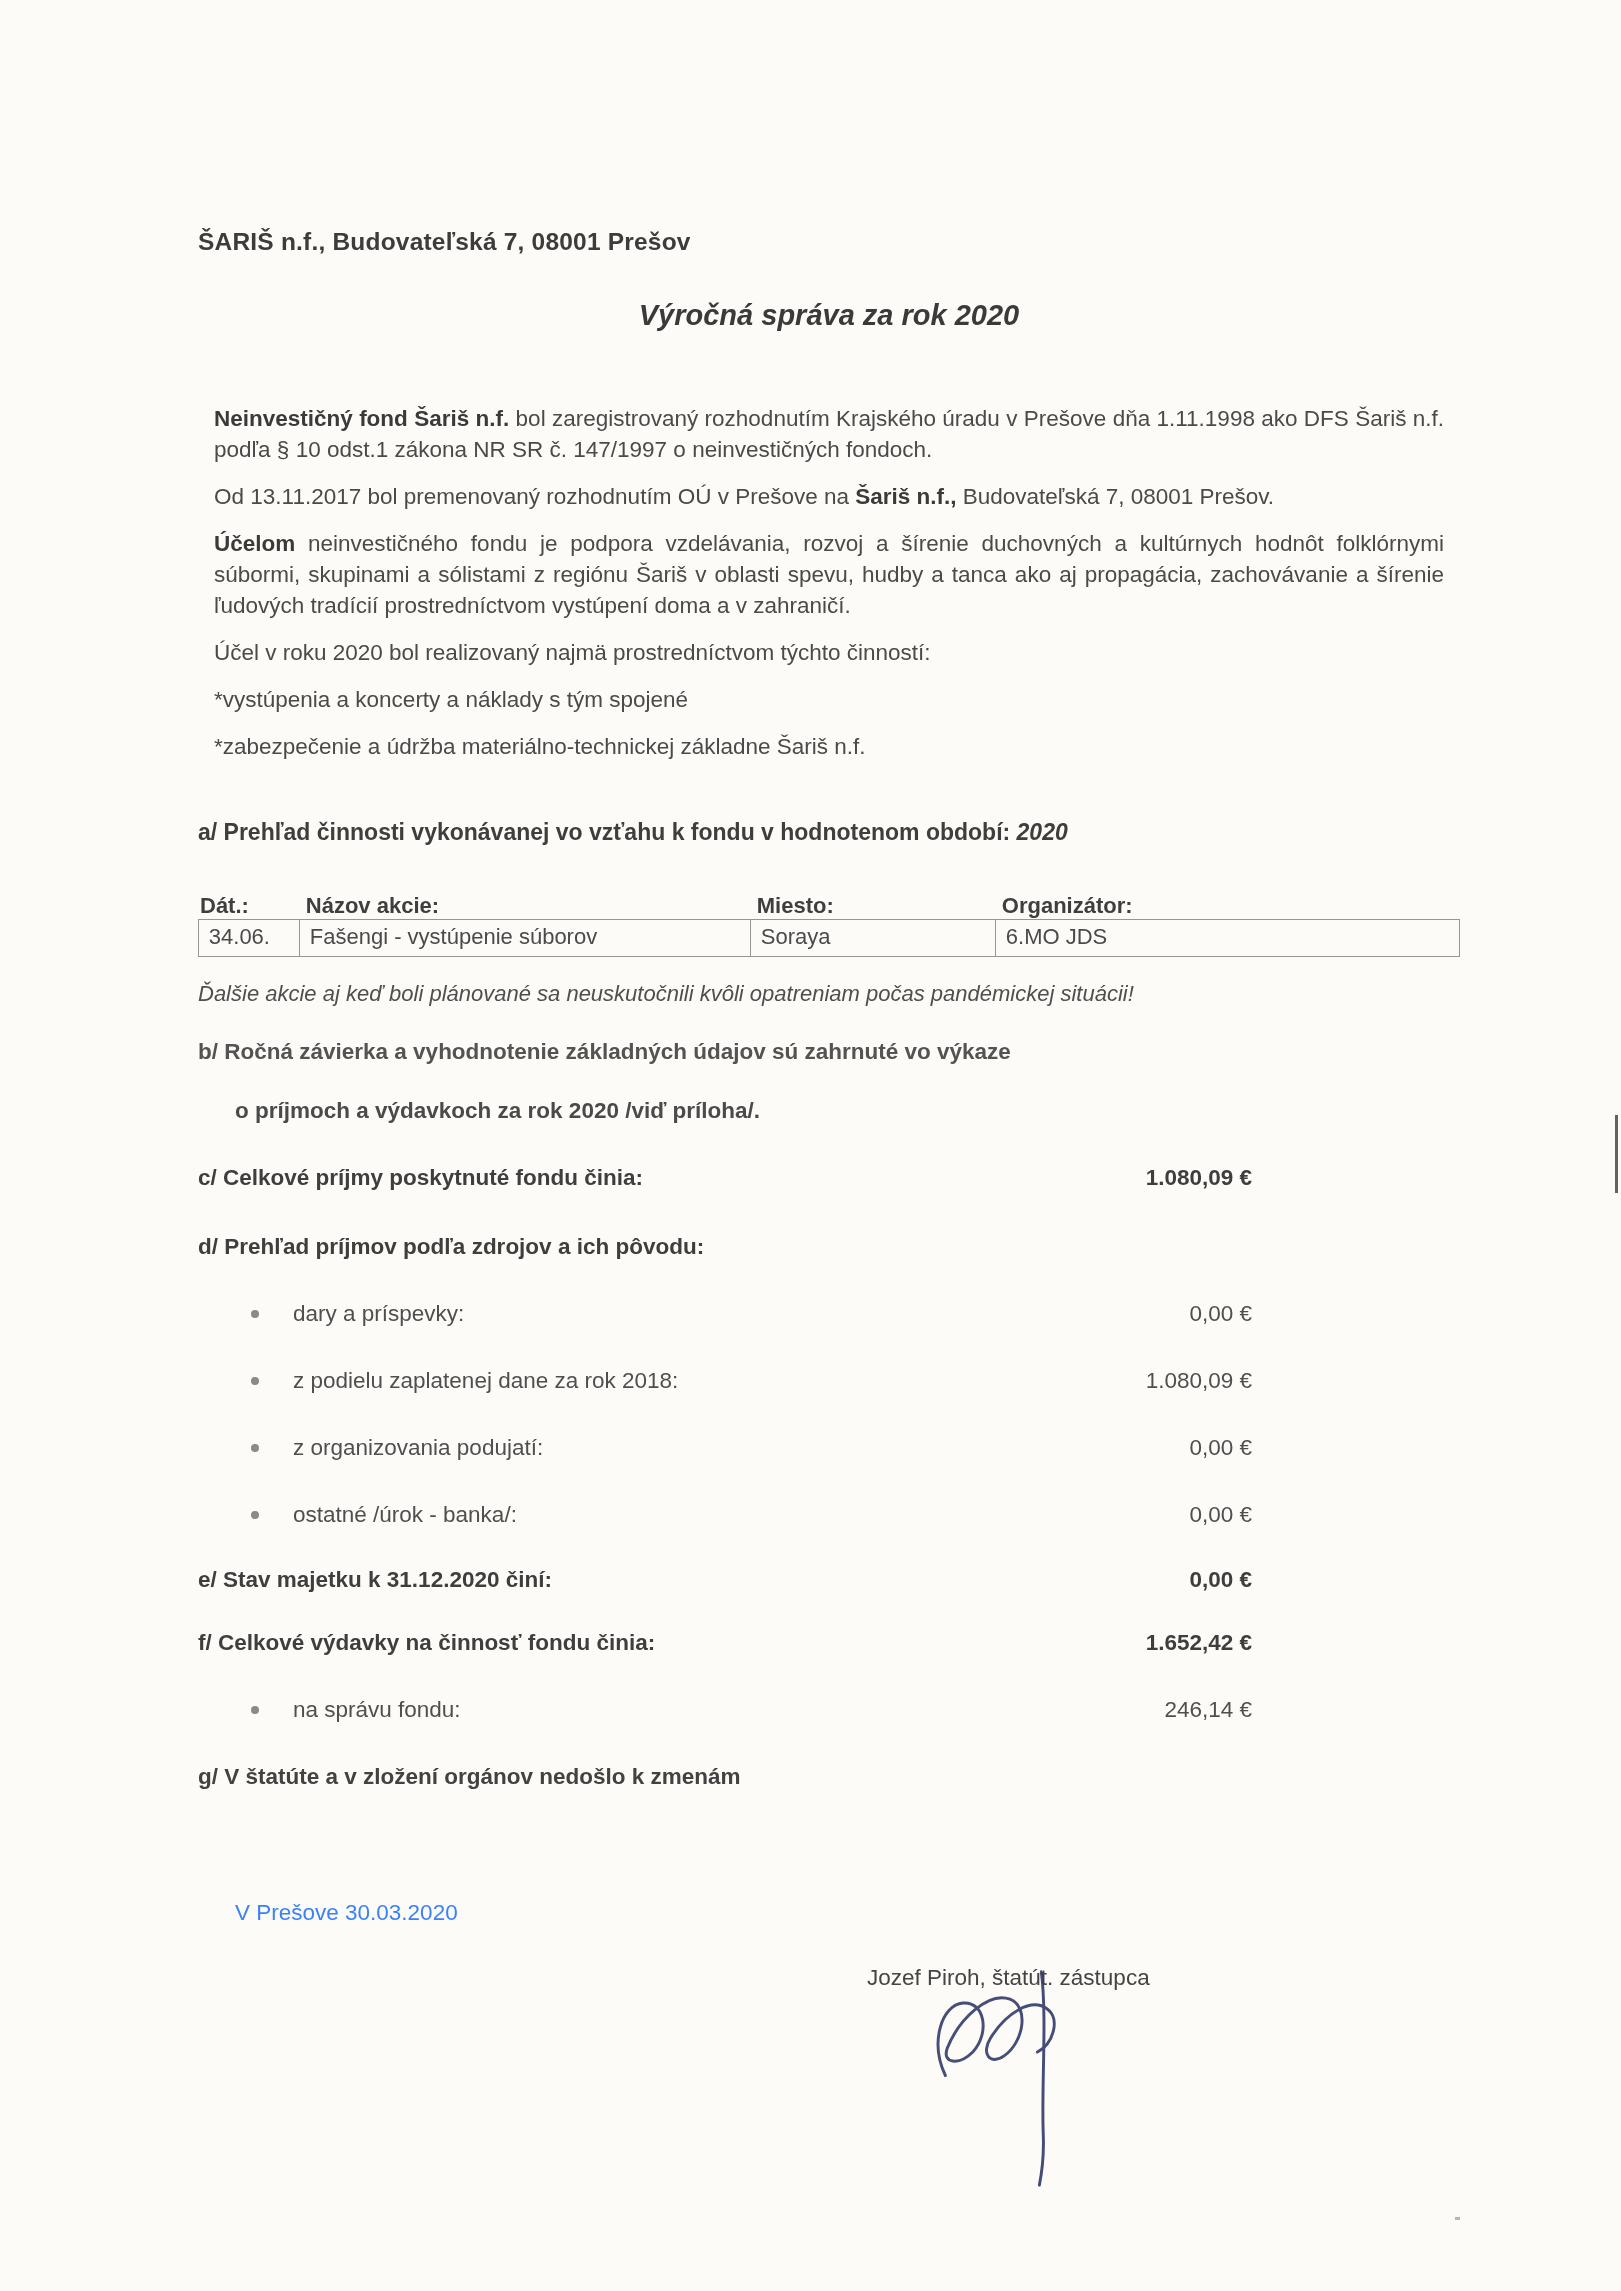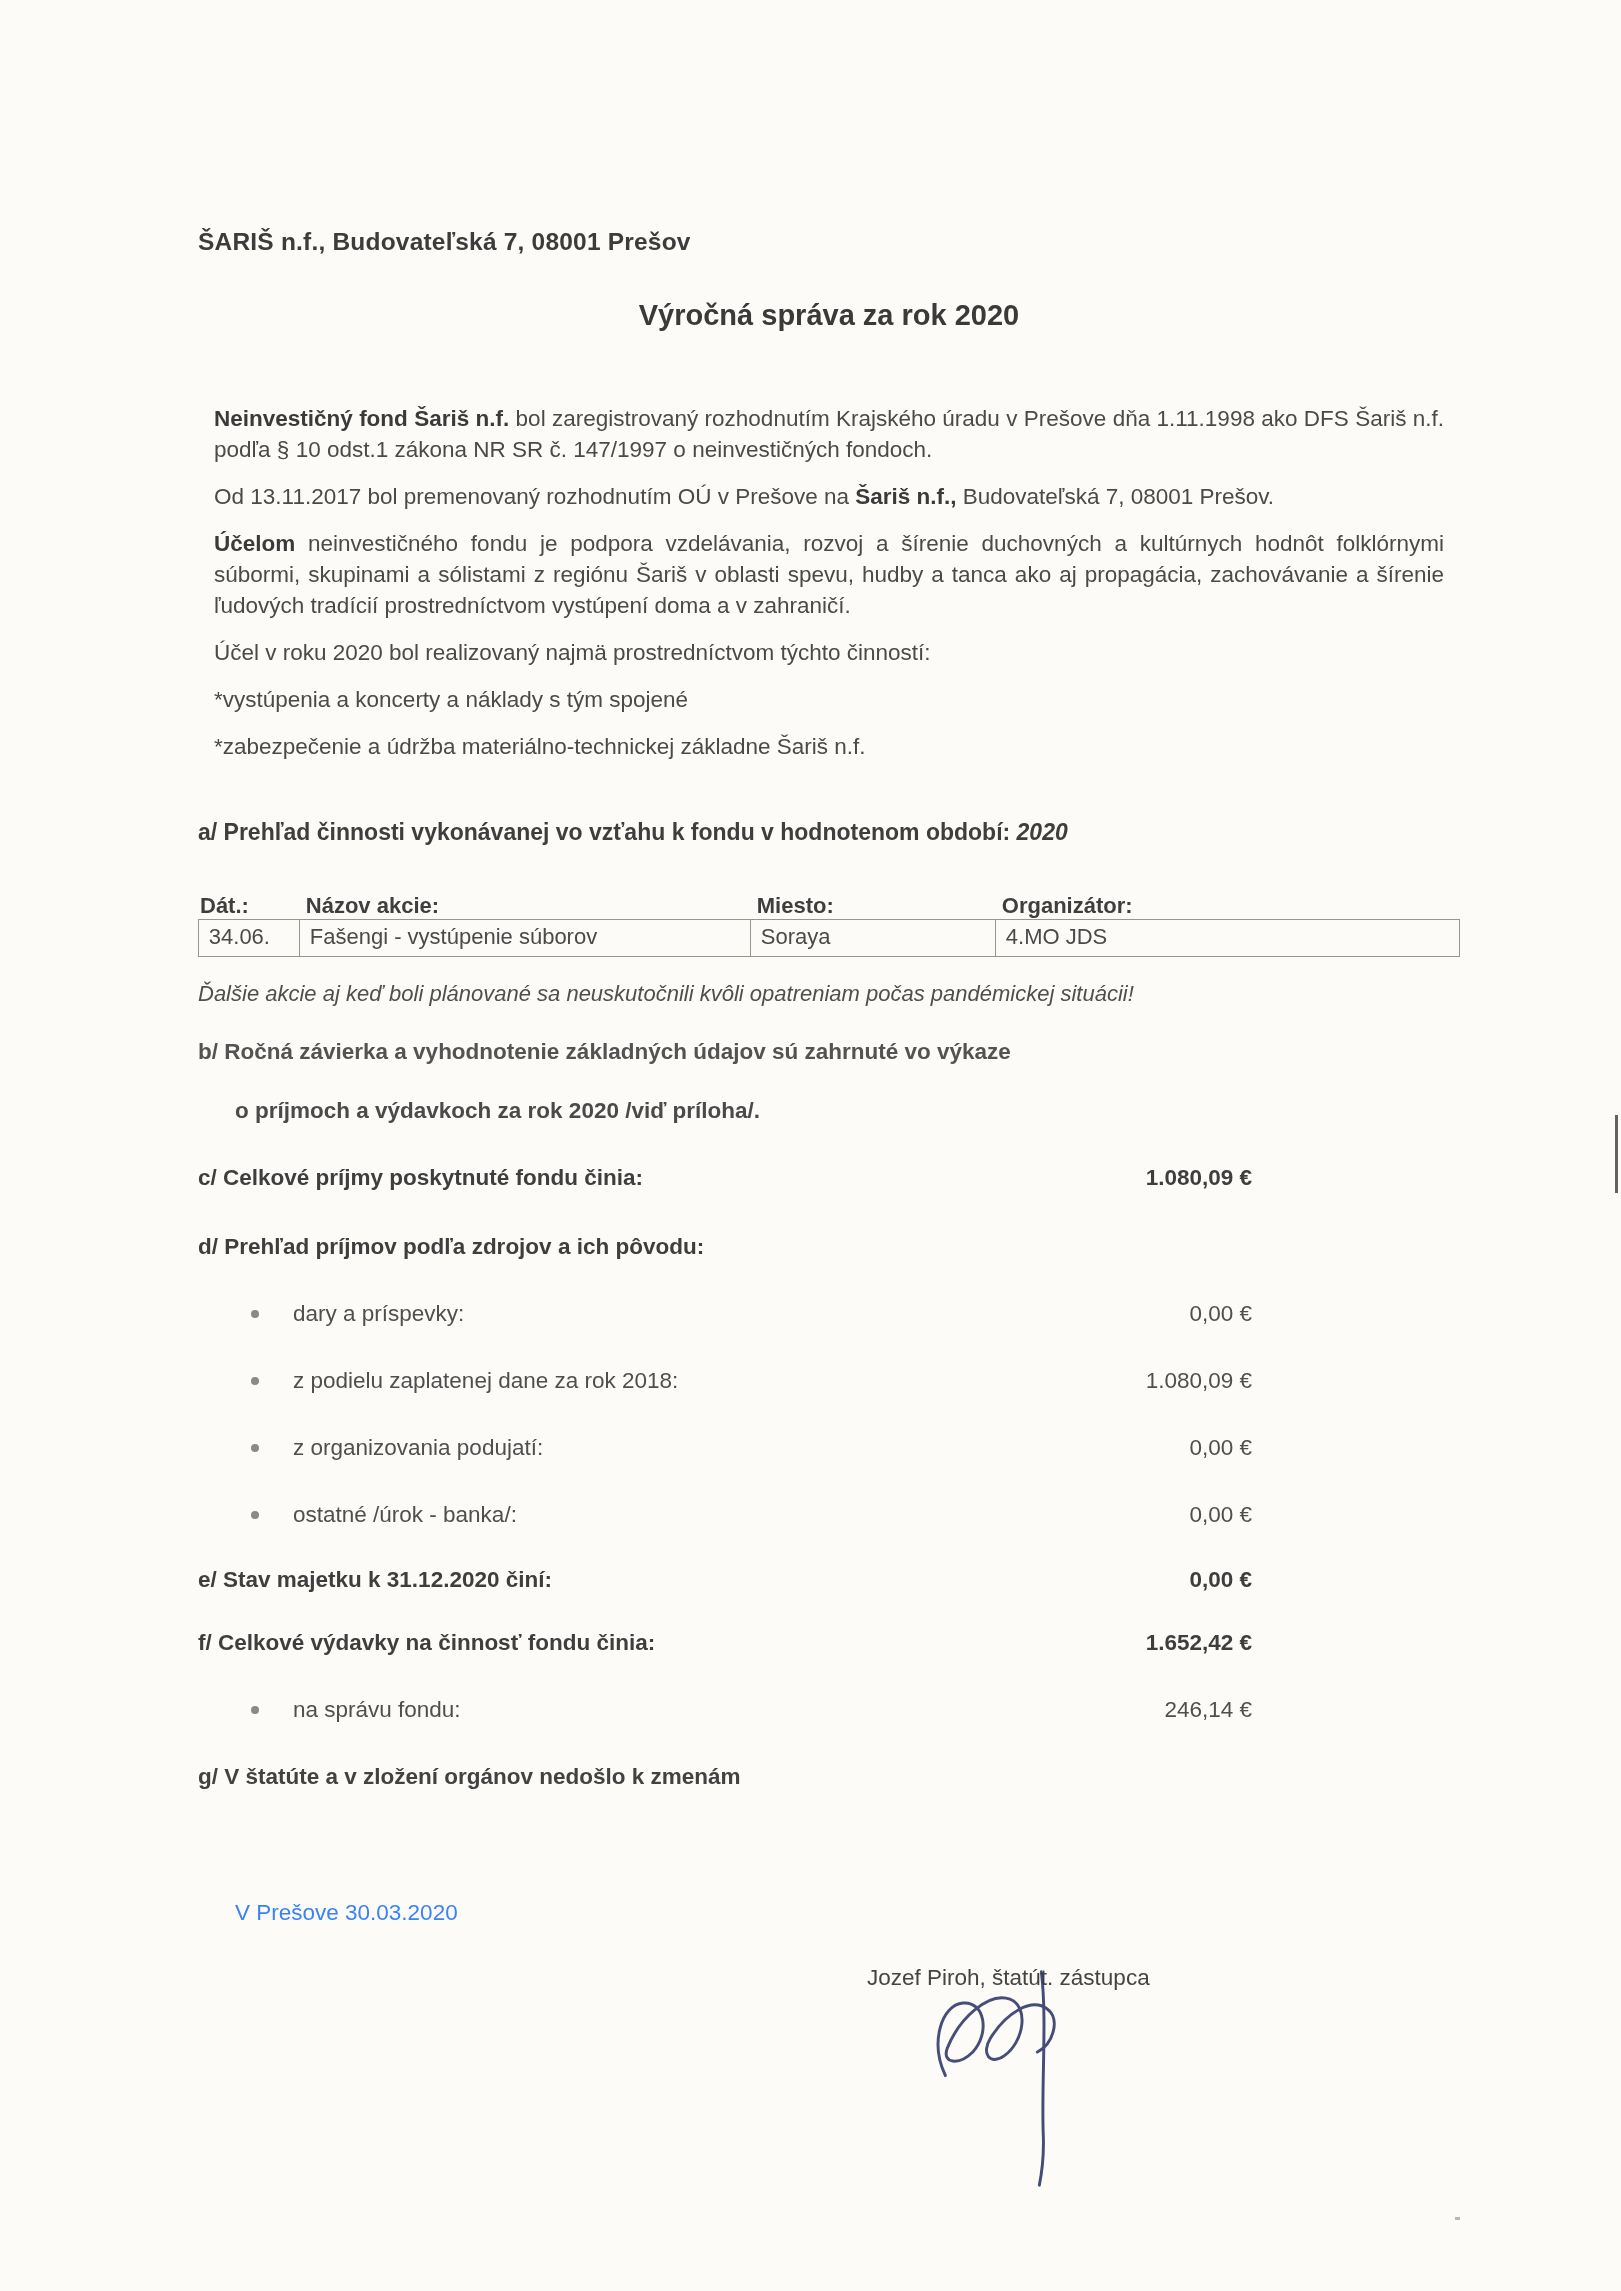--- a/index.html
+++ b/index.html
@@ -4,21 +4,21 @@
 <style>
   * { margin:0; padding:0; box-sizing:border-box; }
   body { background:#e8e8e6; font-family:"Liberation Sans", sans-serif; }
   .page {
     position:relative; width:1621px; height:2292px;
     background:#fcfbf8; color:#474747; overflow:hidden;
   }
   .content { position:absolute; left:198px; top:0; width:1262px; }
 
   .doc-header { margin-top:228px; font-size:24.5px; font-weight:bold; color:#3c3c3c; letter-spacing:0.2px; }
-  .doc-title  { margin-top:43px; text-align:center; font-size:29px; font-weight:bold; color:#3a3a3a; }
+  .doc-title  { margin-top:43px; text-align:center; font-size:29px; font-weight:bold; color:#3a3a3a;font-style:italic; }
 
   .intro { margin-top:71px; font-size:22.5px; line-height:31px; text-align:justify; color:#4a4a4a; }
   .intro p { margin:16px; }
   .intro b, b, strong { color:#3a3a3a; }
 
   .sec-a-heading { margin-top:57px; font-size:23px; font-weight:bold; color:#3e3e3e; }
   .sec-a-heading .year { font-style:italic; }
 
   .acttable { margin-top:47px; font-size:22px; width:100%; }
   .thead { display:flex; font-weight:bold; color:#3e3e3e; margin-bottom:0; }
@@ -82,21 +82,21 @@
       <div class="thead">
         <div class="c1">Dát.:</div>
         <div class="c2">Názov akcie:</div>
         <div class="c3">Miesto:</div>
         <div class="c4">Organizátor:</div>
       </div>
       <div class="trow">
         <div class="c1">34.06.</div>
         <div class="c2">Fašengi - vystúpenie súborov</div>
         <div class="c3">Soraya</div>
-        <div class="c4">4.MO JDS</div>
+        <div class="c4">6.MO JDS</div>
       </div>
     </div>
 
     <div class="note">Ďalšie akcie aj keď boli plánované sa neuskutočnili kvôli opatreniam počas pandémickej situácii!</div>
 
     <div class="heading-b1">b/ Ročná závierka a vyhodnotenie základných údajov sú zahrnuté vo výkaze</div>
     <div class="heading-b2">o príjmoch a výdavkoch za rok 2020 /viď príloha/.</div>
 
     <div class="kv sec-c">
       <span class="lbl-b">c/ Celkové príjmy poskytnuté fondu činia:</span>

